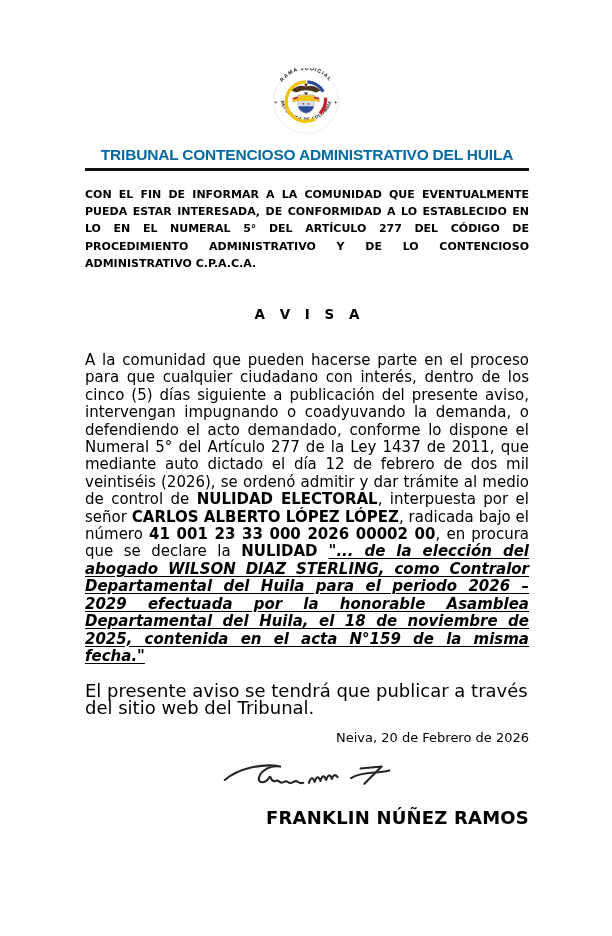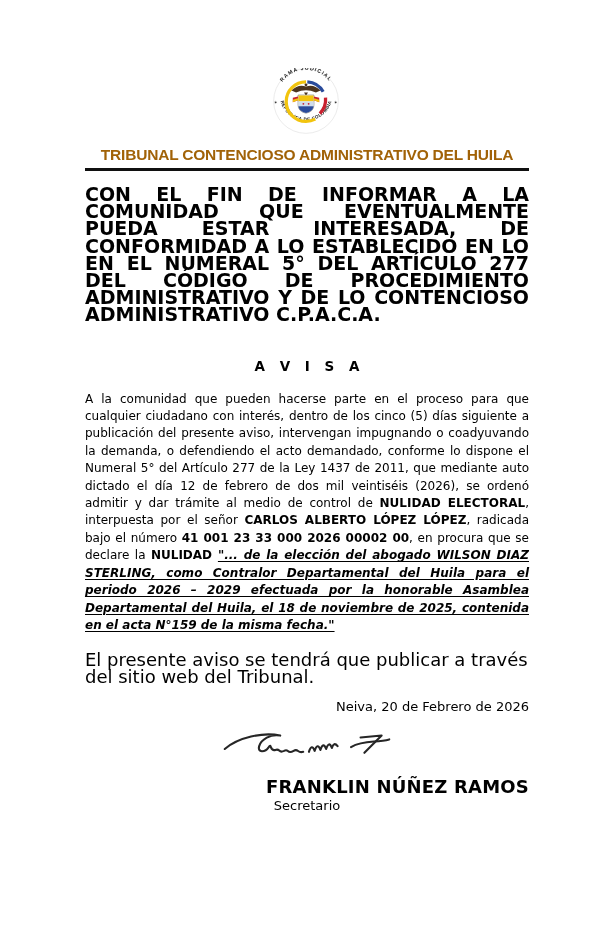--- a/index.html
+++ b/index.html
@@ -8,28 +8,28 @@
   html,body{margin:0;padding:0;background:#ffffff;}
   .page{
     position:relative; width:612px; height:936px; background:#fff; overflow:hidden;
     font-family:"DejaVu Sans", sans-serif; color:var(--ink);
   }
   .content{ margin:0 83px 0 85px; width:444px; }
   .seal-wrap{ padding-top:68px; text-align:center; }
   .seal-wrap svg{ display:inline-block; }
   .title-block{ margin-top:7px; text-align:center;
     font-family:"Liberation Sans", sans-serif; font-weight:700;
-    font-size:15.5px; line-height:19px; letter-spacing:-0.2px; color:#a16207;}
+    font-size:15.5px; line-height:19px; letter-spacing:-0.2px; color:#0369a1;}
   .header-rule{ margin-top:4px; border:0; border-top:3px solid #101010; height:0; }
   p{ margin:0; }
-  .p-intro{ margin-top:15px; font-weight:700; font-size:19px; line-height:17.2px;
+  .p-intro{ margin-top:15px; font-weight:700; font-size:11px; line-height:17.2px;
     text-align:justify; }
   .avisa{ margin-top:34px; text-align:center; font-weight:700; font-size:13.5px;
     letter-spacing:5px; text-indent:5px; }
-  .p-body{ margin-top:17px; font-size:12px; line-height:17.4px; text-align:justify; }
+  .p-body{ margin-top:30px; font-size:15px; line-height:17.4px; text-align:justify; }
   .bd{ font-weight:700; }
   .quote{ font-weight:700; font-style:italic; text-decoration:underline;
     text-underline-offset:2px; }
   .p-closing{ margin-top:17px; font-size:18px; line-height:17px; }
   .dateline{ margin-top:14px; text-align:right; font-size:13px; }
   .sig-block{ margin-top:12px; text-align:center; }
   .sig-block svg{ display:inline-block; }
   .sig-name{ margin-top:2px; text-align:right; font-weight:700; font-size:18px;
     letter-spacing:0.2px; }
   .sig-role{ margin-top:1px; text-align:center; font-size:13px; }
@@ -108,17 +108,16 @@
     <div class="sig-block">
       <svg width="178" height="44" viewBox="0 0 180 46" aria-hidden="true">
         <g fill="none" stroke="#262626" stroke-width="2.2" stroke-linecap="round" stroke-linejoin="round">
           <path d="M 4,24 C 18,12 44,6 62,10 C 52,8 42,14 40,21 C 38,28 46,28 50,22 C 53,17 51,27 57,25 C 62,23 60,29 66,26 C 71,23 69,30 76,26 C 81,23 80,29 86,27"></path>
           <path d="M 92,27 q 3,-9 6,-1 q 3,-9 6,-1 q 3,-9 6,-1 q 3,-9 6,-1 q 2,-7 6,-2"></path>
           <path d="M 146,12 L 168,10 L 150,28"></path>
           <path d="M 136,22 C 150,14 162,18 176,14"></path>
         </g>
       </svg>
       <div class="sig-name">FRANKLIN NÚÑEZ RAMOS</div>
-      <div class="sig-role">Secretario</div>
     </div>
 
   </div>
 </div>
 
 </body></html>

